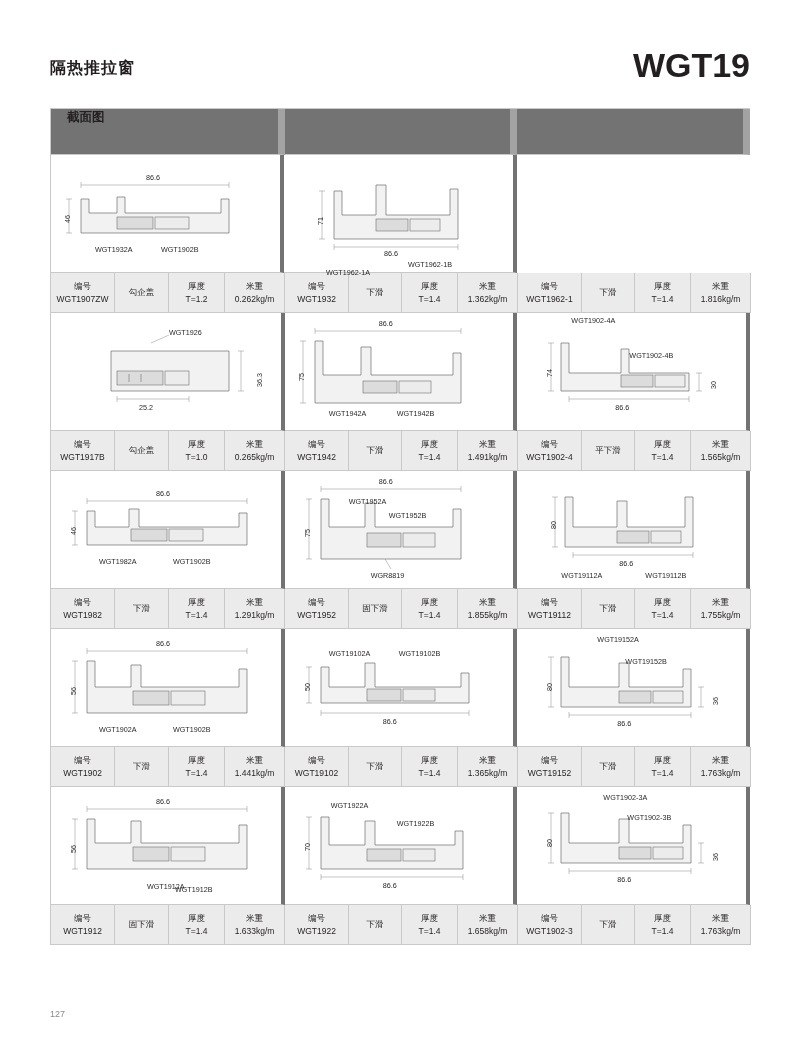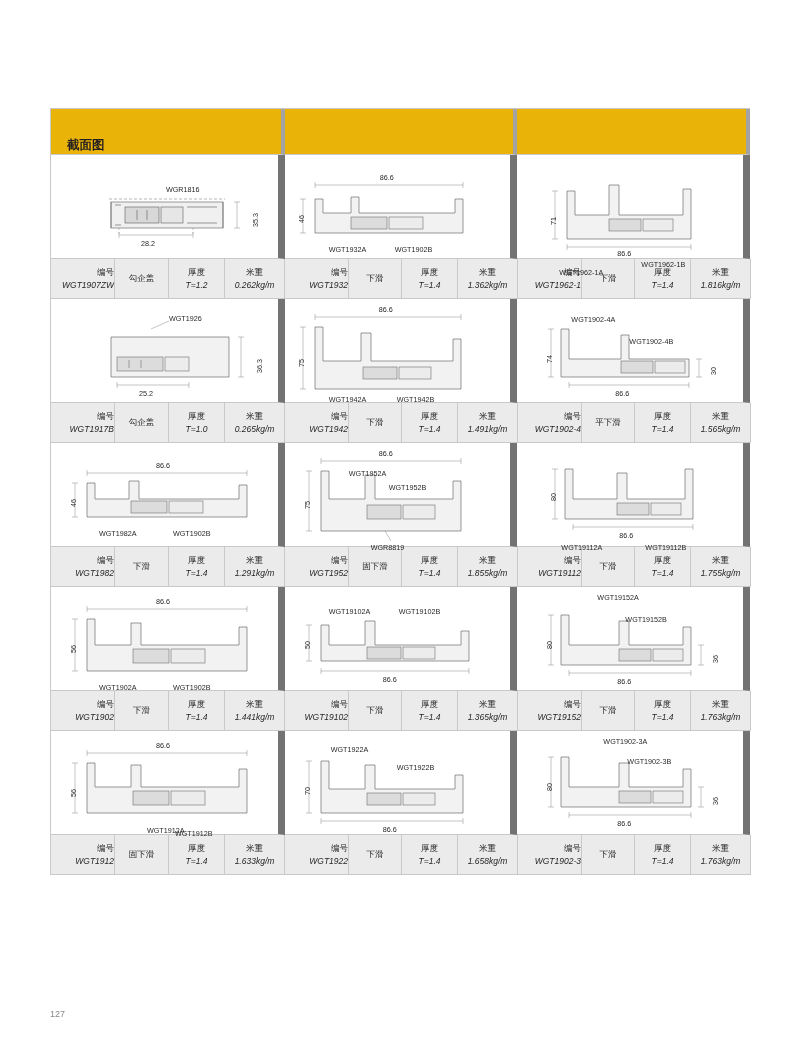--- a/index.html
+++ b/index.html
@@ -56,45 +56,45 @@
     width: 700px;
     border-top: 1px solid #c9c9c9;
     border-left: 1px solid #c9c9c9;
     box-sizing: border-box;
   }
   .band-head {
     display: flex;
     height: 46px;
   }
   .band-head .cell {
-    border-right: 4px solid #a3a3a3;
+    border-right: 7px solid #a3a3a3;
     border-bottom: 1px solid #c9c9c9;
-    background: #eab308;
+    background: #737373;
     box-sizing: border-box;
     display: flex;
-    align-items: flex-end;
+    align-items: flex-start;
   }
   .band-head .cell.c1 { width: 234px; }
   .band-head .cell.c2 { width: 233px; }
   .band-head .cell.c3 { width: 233px; }
   .band-head .label {
     padding-left: 16px;
     font-size: 12.5px;
     font-weight: bold;
     color: #231f20;
   }
   .row-draw {
     display: flex;
   }
   .row-draw .dcell {
-    border-right: 7px solid #737373;
+    border-right: 4px solid #737373;
     border-bottom: 1px solid #c9c9c9;
     box-sizing: border-box;
     position: relative;
-    height: 104px;
+    height: 118px;
     background: #fff;
   }
   .row-draw .dcell.c1 { width: 234px; }
   .row-draw .dcell.c2 { width: 233px; }
   .row-draw .dcell.c3 { width: 233px; }
 
   .row-spec {
     display: flex;
   }
   .spec-group {
@@ -114,22 +114,22 @@
     flex-direction: column;
     align-items: center;
     justify-content: center;
     font-size: 8.5px;
     line-height: 1.45;
     color: #231f20;
     text-align: center;
     overflow: hidden;
   }
   .spec-cell .top { font-size: 8.5px; }
-  .spec-cell .bot { font-size: 8.5px; font-style: italic; }
-  .spec-cell.w-code { width: 64px; align-items: flex-end; }
+  .spec-cell .bot { font-size: 8.5px; }
+  .spec-cell.w-code { width: 64px; }
   .spec-cell.w-type { width: 54px; }
   .spec-cell.w-thick { width: 56px; }
   .spec-cell.w-weight { width: 60px; }
   .spec-group.c2 .spec-cell.w-code { width: 64px; }
   .spec-group.c2 .spec-cell.w-type { width: 53px; }
   .spec-group.c3 .spec-cell.w-code { width: 64px; }
   .spec-group.c3 .spec-cell.w-type { width: 53px; }
 
   
   .dwg {
@@ -155,55 +155,36 @@
     bottom: 22px;
     font-size: 9px;
     color: #8a8a8a;
   }
 </style>
 </head>
 <body>
 
 <div class="page">
 
+  <div class="header">
+    <div class="header-title">隔热推拉窗</div>
+    <div class="header-code">WGT19</div>
+  </div>
 
   <div class="sheet">
 
     <div class="band-head">
       <div class="cell c1">
         <span class="label">截面图</span>
       </div>
       <div class="cell c2"></div>
       <div class="cell c3"></div>
     </div>
 
     <div class="row-draw">
-      <div class="dcell c1">
-        <div class="dwg">
-          <svg width="234" height="118" viewBox="0 0 234 118">
-            <g stroke="#6f6f6f" fill="none" stroke-width="0.7">
-              <rect x="60" y="47" width="112" height="26" fill="#f0f0f0"></rect>
-              <path d="M60 47 L60 73 M172 47 L172 73"></path>
-              <rect x="74" y="52" width="34" height="16" fill="#d8d8d8"></rect>
-              <rect x="110" y="52" width="22" height="16" fill="#e6e6e6"></rect>
-              <path d="M64 50 L70 50 M64 70 L70 70 M136 52 L166 52 M136 68 L166 68"></path>
-              <path d="M86 55 L86 65 M96 55 L96 65"></path>
-              <path d="M58 44 L174 44" stroke="#9a9a9a" stroke-dasharray="3,2"></path>
-            </g>
-            <g stroke="#8a8a8a" fill="none" stroke-width="0.5">
-              <path d="M186 47 L186 73 M183 47 L189 47 M183 73 L189 73"></path>
-              <path d="M68 80 L142 80 M68 77 L68 83 M142 77 L142 83"></path>
-              <path d="M68 73 L68 80 M142 73 L142 80" stroke-dasharray="2,2"></path>
-            </g>
-          </svg>
-        </div>
-        <div class="lbl" style="left:115px; top:30px;">WGR1816</div>
-        <div class="lbl vert" style="left:200px; top:72px;">35.3</div>
-        <div class="lbl" style="left:90px; top:84px;">28.2</div>
-      </div>
 
       <div class="dcell c2">
         <div class="dwg">
           <svg width="233" height="118" viewBox="0 0 233 118">
             <g stroke="#6f6f6f" fill="#f2f2f2" stroke-width="0.7">
               <path d="M30 60 L30 44 L38 44 L38 58 L66 58 L66 42 L74 42 L74 58 L170 58 L170 44 L178 44 L178 60 L178 78 L30 78 Z"></path>
             </g>
             <g stroke="#6f6f6f" fill="#dcdcdc" stroke-width="0.6">
               <rect x="66" y="62" width="36" height="12"></rect>
               <rect x="104" y="62" width="34" height="12" fill="#ececec"></rect>
@@ -353,21 +334,21 @@
               <rect x="104" y="62" width="32" height="12"></rect>
               <rect x="138" y="62" width="30" height="12" fill="#ececec"></rect>
             </g>
             <g stroke="#8a8a8a" fill="none" stroke-width="0.5">
               <path d="M34 30 L34 78 M31 30 L37 30 M31 78 L37 78"></path>
               <path d="M182 60 L182 78 M179 60 L185 60 M179 78 L185 78"></path>
               <path d="M52 86 L172 86 M52 83 L52 89 M172 83 L172 89"></path>
             </g>
           </svg>
         </div>
-        <div class="lbl" style="left:54px; top:16px;">WGT1902-4A</div>
+        <div class="lbl" style="left:54px; top:3px;">WGT1902-4A</div>
         <div class="lbl" style="left:112px; top:38px;">WGT1902-4B</div>
         <div class="lbl vert" style="left:28px; top:64px;">74</div>
         <div class="lbl vert" style="left:192px; top:76px;">30</div>
         <div class="lbl" style="left:98px; top:90px;">86.6</div>
       </div>
     </div>
 
     <div class="row-spec">
       <div class="spec-group c1">
         <div class="spec-cell w-code">

